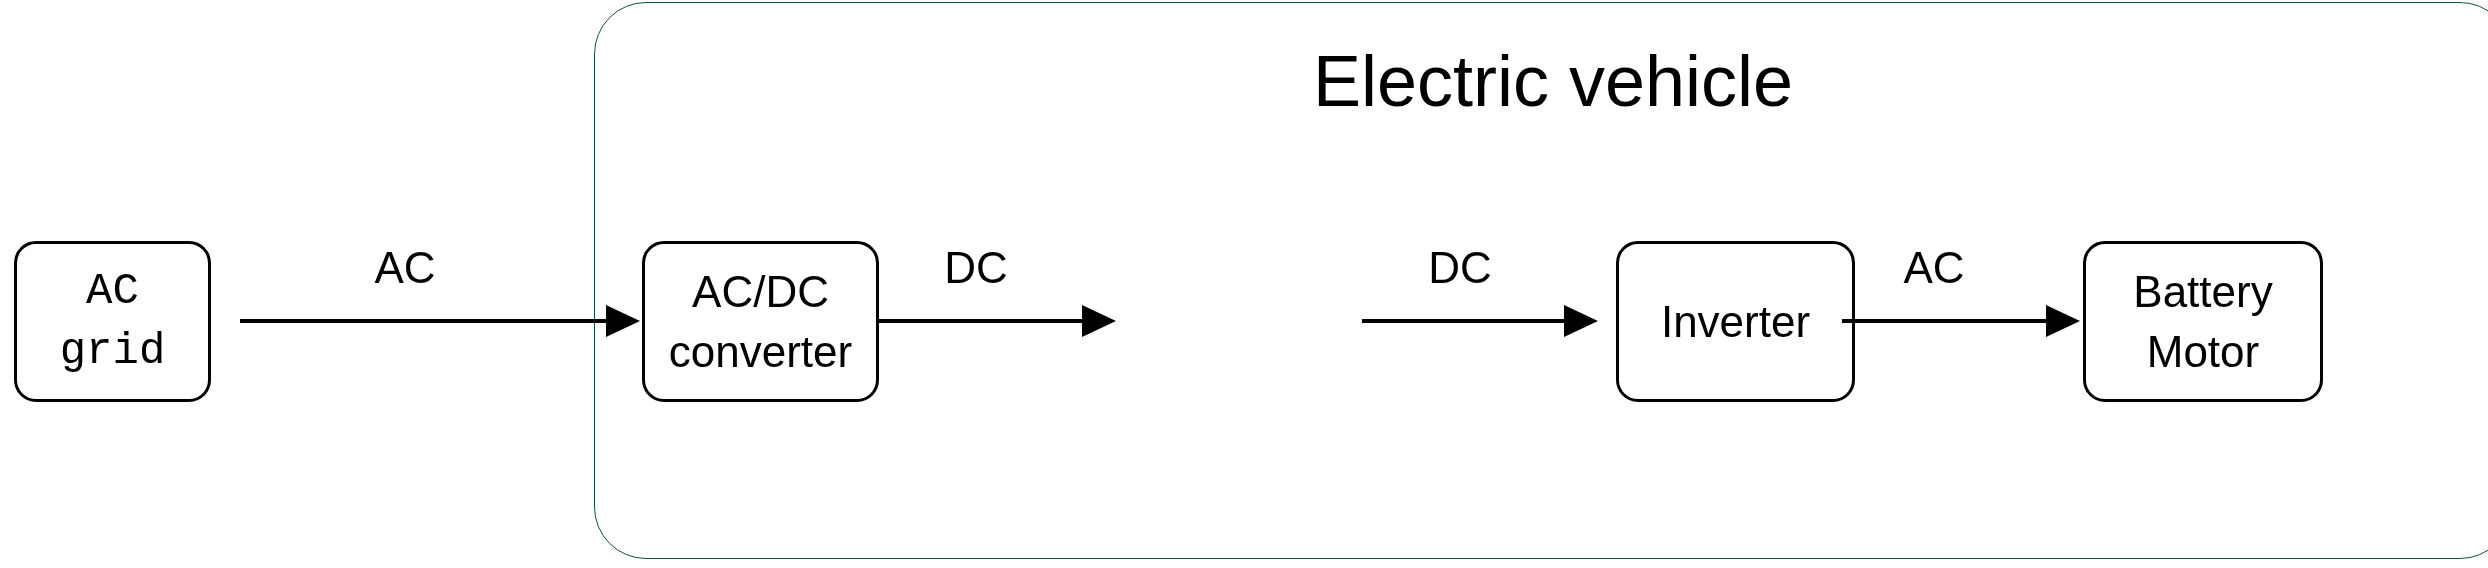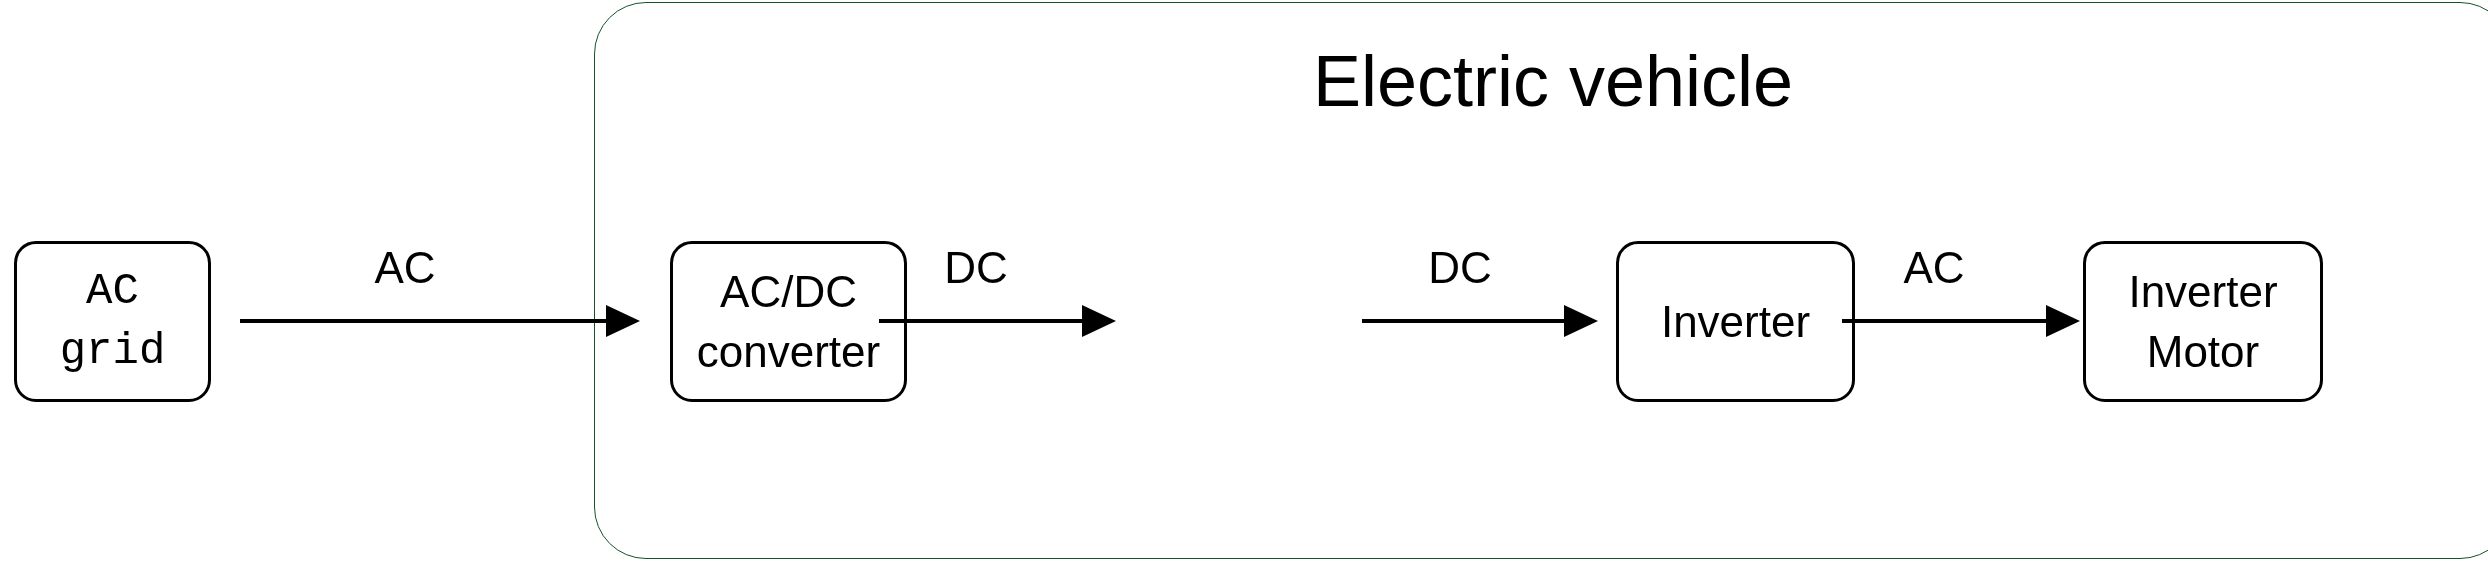--- a/index.html
+++ b/index.html
@@ -52,21 +52,21 @@
     background: #ffffff;
     display: flex;
     align-items: center;
     justify-content: center;
     text-align: center;
     font-size: 44px;
     line-height: 1.35;
     padding: 0 10px;
   }
   #node-ac-grid        { left: 14px;    width: 197px; font-family: Liberation Mono, monospace; }
-  #node-acdc-converter { left: 642px;  width: 237px; margin-left: 28px; }
+  #node-acdc-converter { left: 642px;  width: 237px; }
   #node-battery        { left: 1120px; width: 242px; }
   #node-inverter       { left: 1603px; width: 239px; margin-left: 13px; }
   #node-electric-motor { left: 2083px; width: 240px; }
 
   
   .edge-line {
     position: absolute;
     top: 319px;
     height: 4px;
     background: #000000;
@@ -120,21 +120,21 @@
   <div class="node" id="node-acdc-converter">
     <span>AC/DC converter</span>
   </div>
 
 
   <div class="node" id="node-inverter">
     <span>Inverter</span>
   </div>
 
   <div class="node" id="node-electric-motor">
-    <span>Inverter Motor</span>
+    <span>Battery Motor</span>
   </div>
 
   <div class="edge-line" id="edge1-line"></div>
   <div class="edge-head" id="edge1-head"></div>
   <div class="edge-label" id="edge1-label">AC</div>
 
   <div class="edge-line" id="edge2-line"></div>
   <div class="edge-head" id="edge2-head"></div>
   <div class="edge-label" id="edge2-label">DC</div>
 

